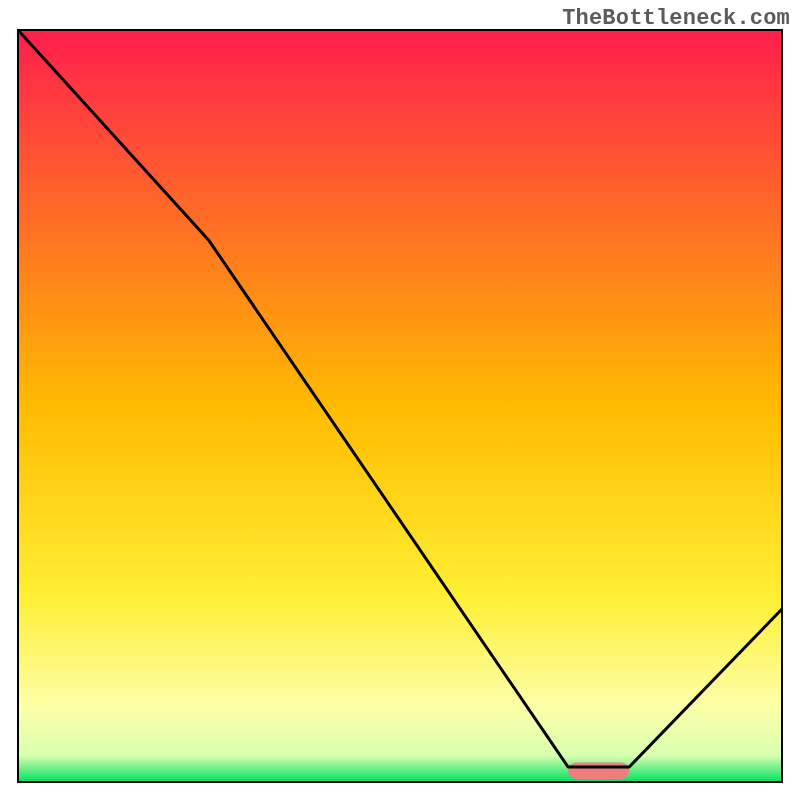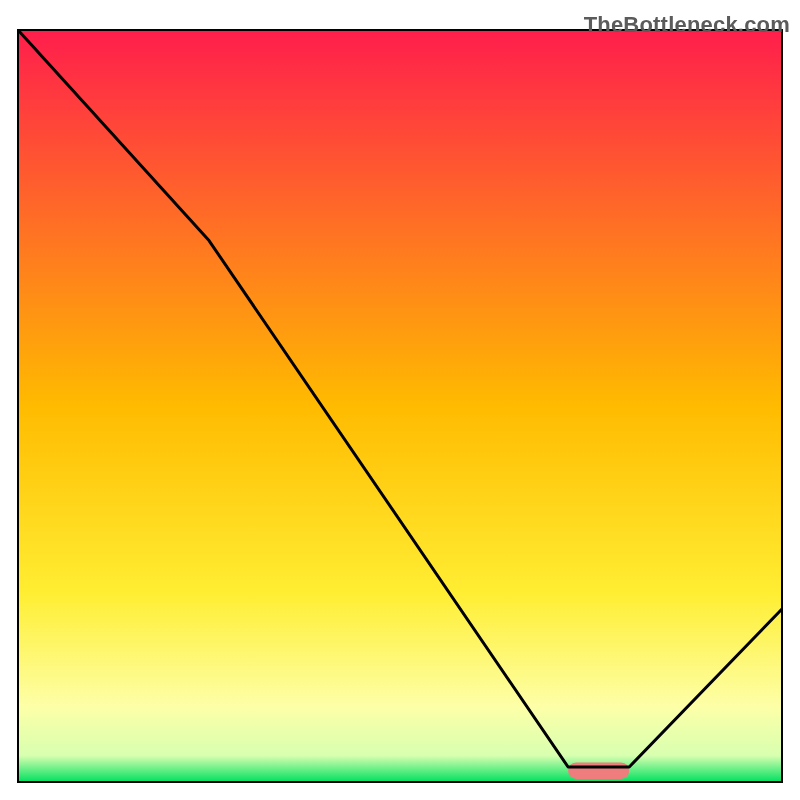--- a/index.html
+++ b/index.html
@@ -10,27 +10,28 @@
     background: #ffffff;
     font-family: Arial, Helvetica, sans-serif;
   }
   .container {
     position: relative;
     width: 800px;
     height: 800px;
   }
   .watermark {
     position: absolute;
-    top: 12px;
+    top: 6px;
     right: 10px;
     font-size: 22px;
     font-weight: 600;
     color: #5b5b5b;
     letter-spacing: 0.2px;
     z-index: 3;
+    font-family: Liberation Mono, monospace;
   }
   svg.plot {
     position: absolute;
     left: 0;
     top: 0;
   }
 </style>
 </head>
 <body>
 

